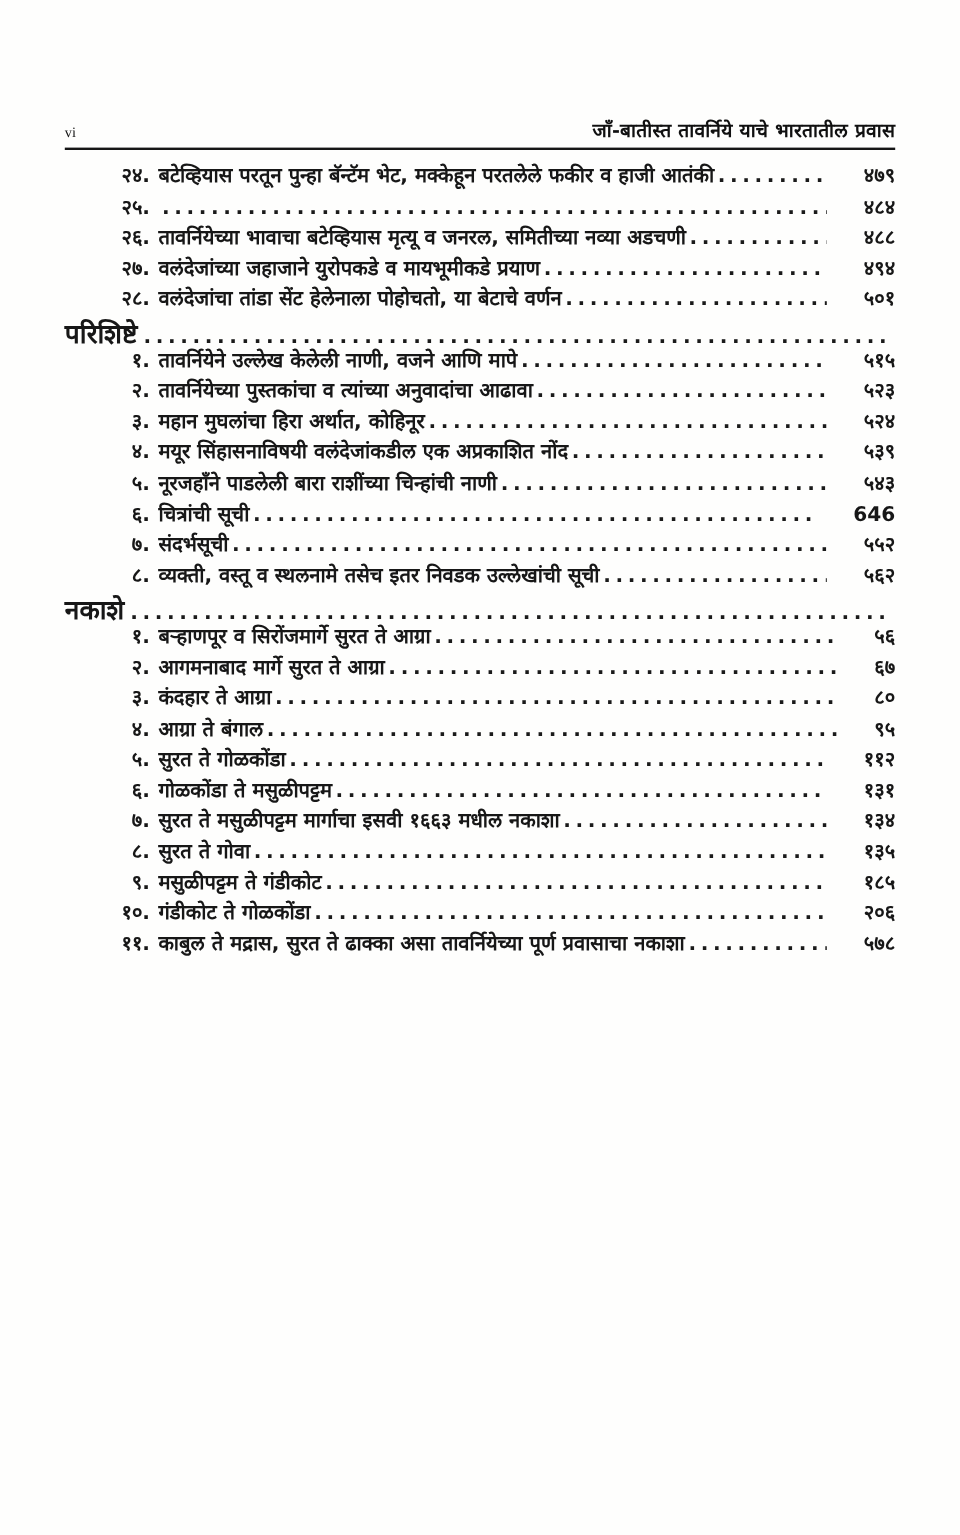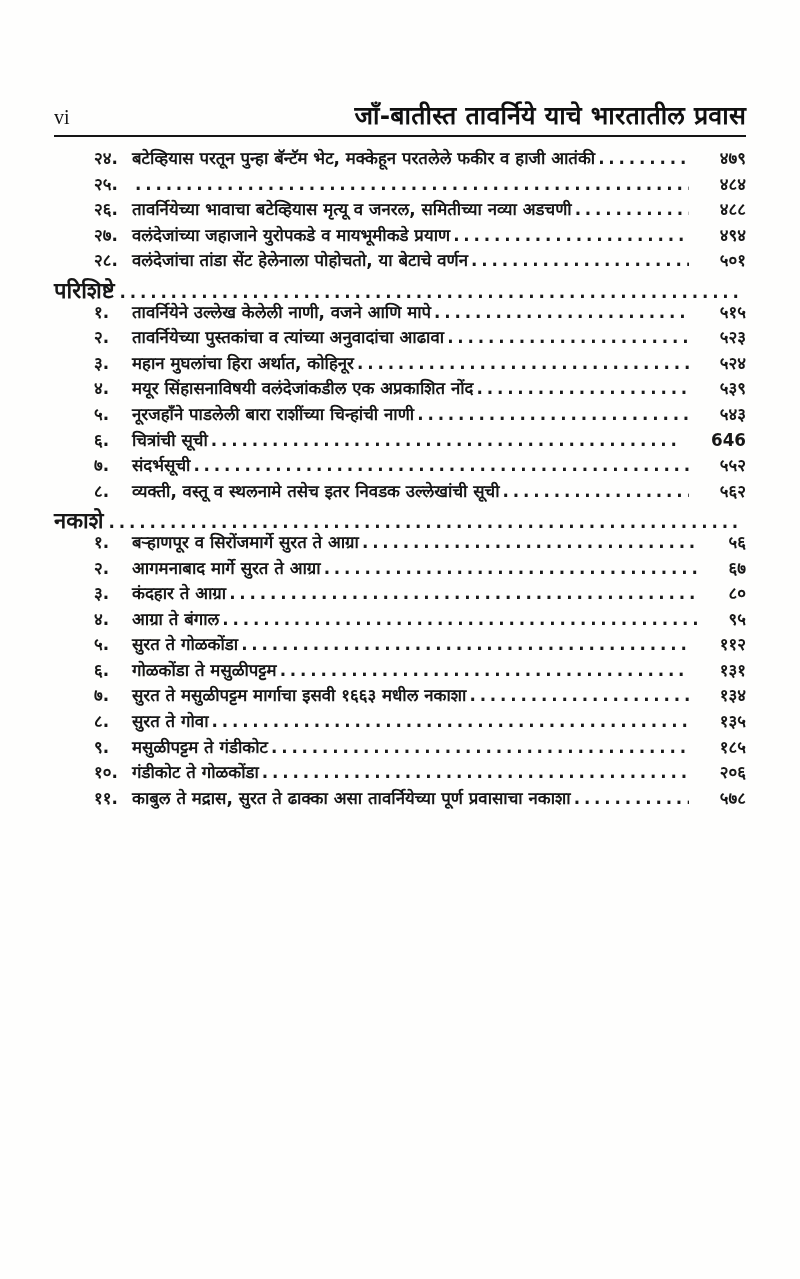--- a/index.html
+++ b/index.html
@@ -30,27 +30,27 @@
   
   .running-header {
     padding-top: 97px;
     display: flex;
     justify-content: space-between;
     align-items: baseline;
   }
 
   .folio {
     font-family: "Liberation Serif", "DejaVu Serif", serif;
-    font-size: 20px;
+    font-size: 12px;
     font-weight: 400;
     color: #141414;
   }
 
   .running-title {
-    font-size: 25px;
+    font-size: 16px;
     font-weight: 700;
     color: #101010;
     letter-spacing: 0.2px;
   }
 
   .header-rule {
     margin-top: 4px;
     border: none;
     border-top: 2.4px solid #161616;
     height: 0;
@@ -66,21 +66,21 @@
     align-items: baseline;
     height: 25.6px;
     font-size: 16.8px;
     font-weight: 700;
     white-space: nowrap;
     color: #171717;
   }
 
   .toc-row .num {
     flex: 0 0 31px;
-    text-align: left;
+    text-align: right;
     margin-left: 40px;
     margin-right: 7px;
   }
 
   .toc-row.heading-row .heading {
     margin-left: 0;
     margin-right: 2px;
     font-size: 22px;
   }
 

